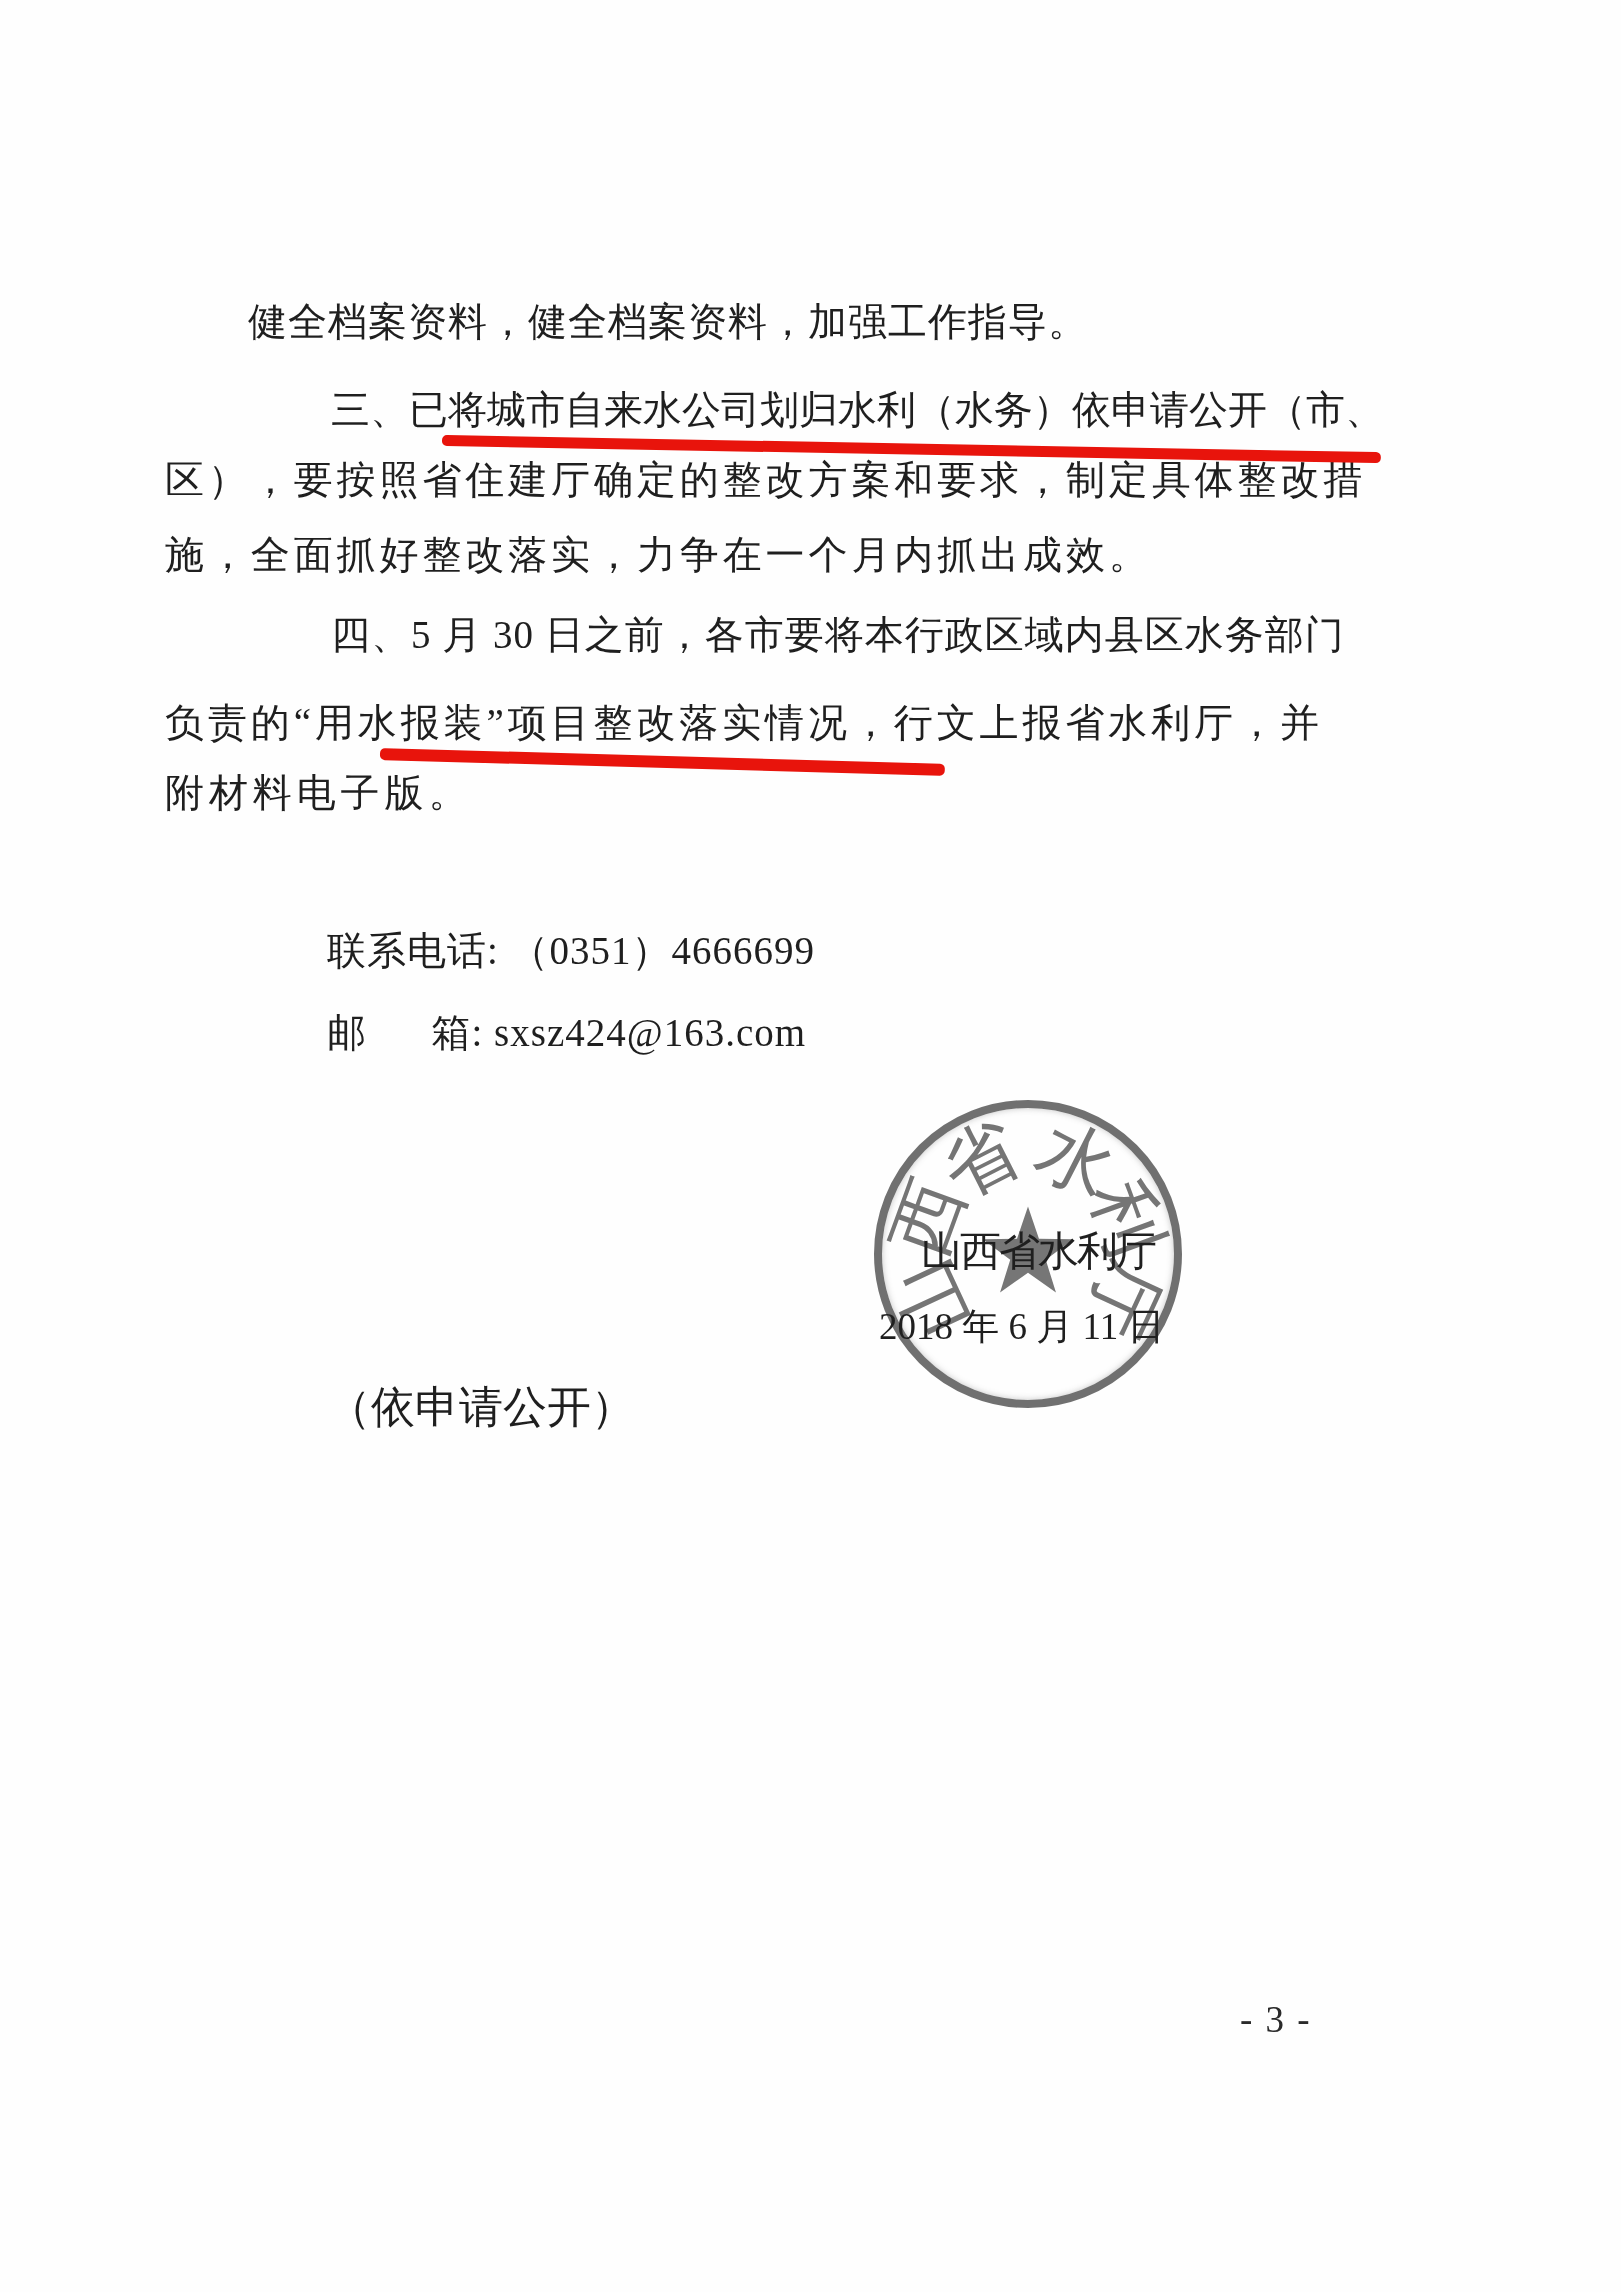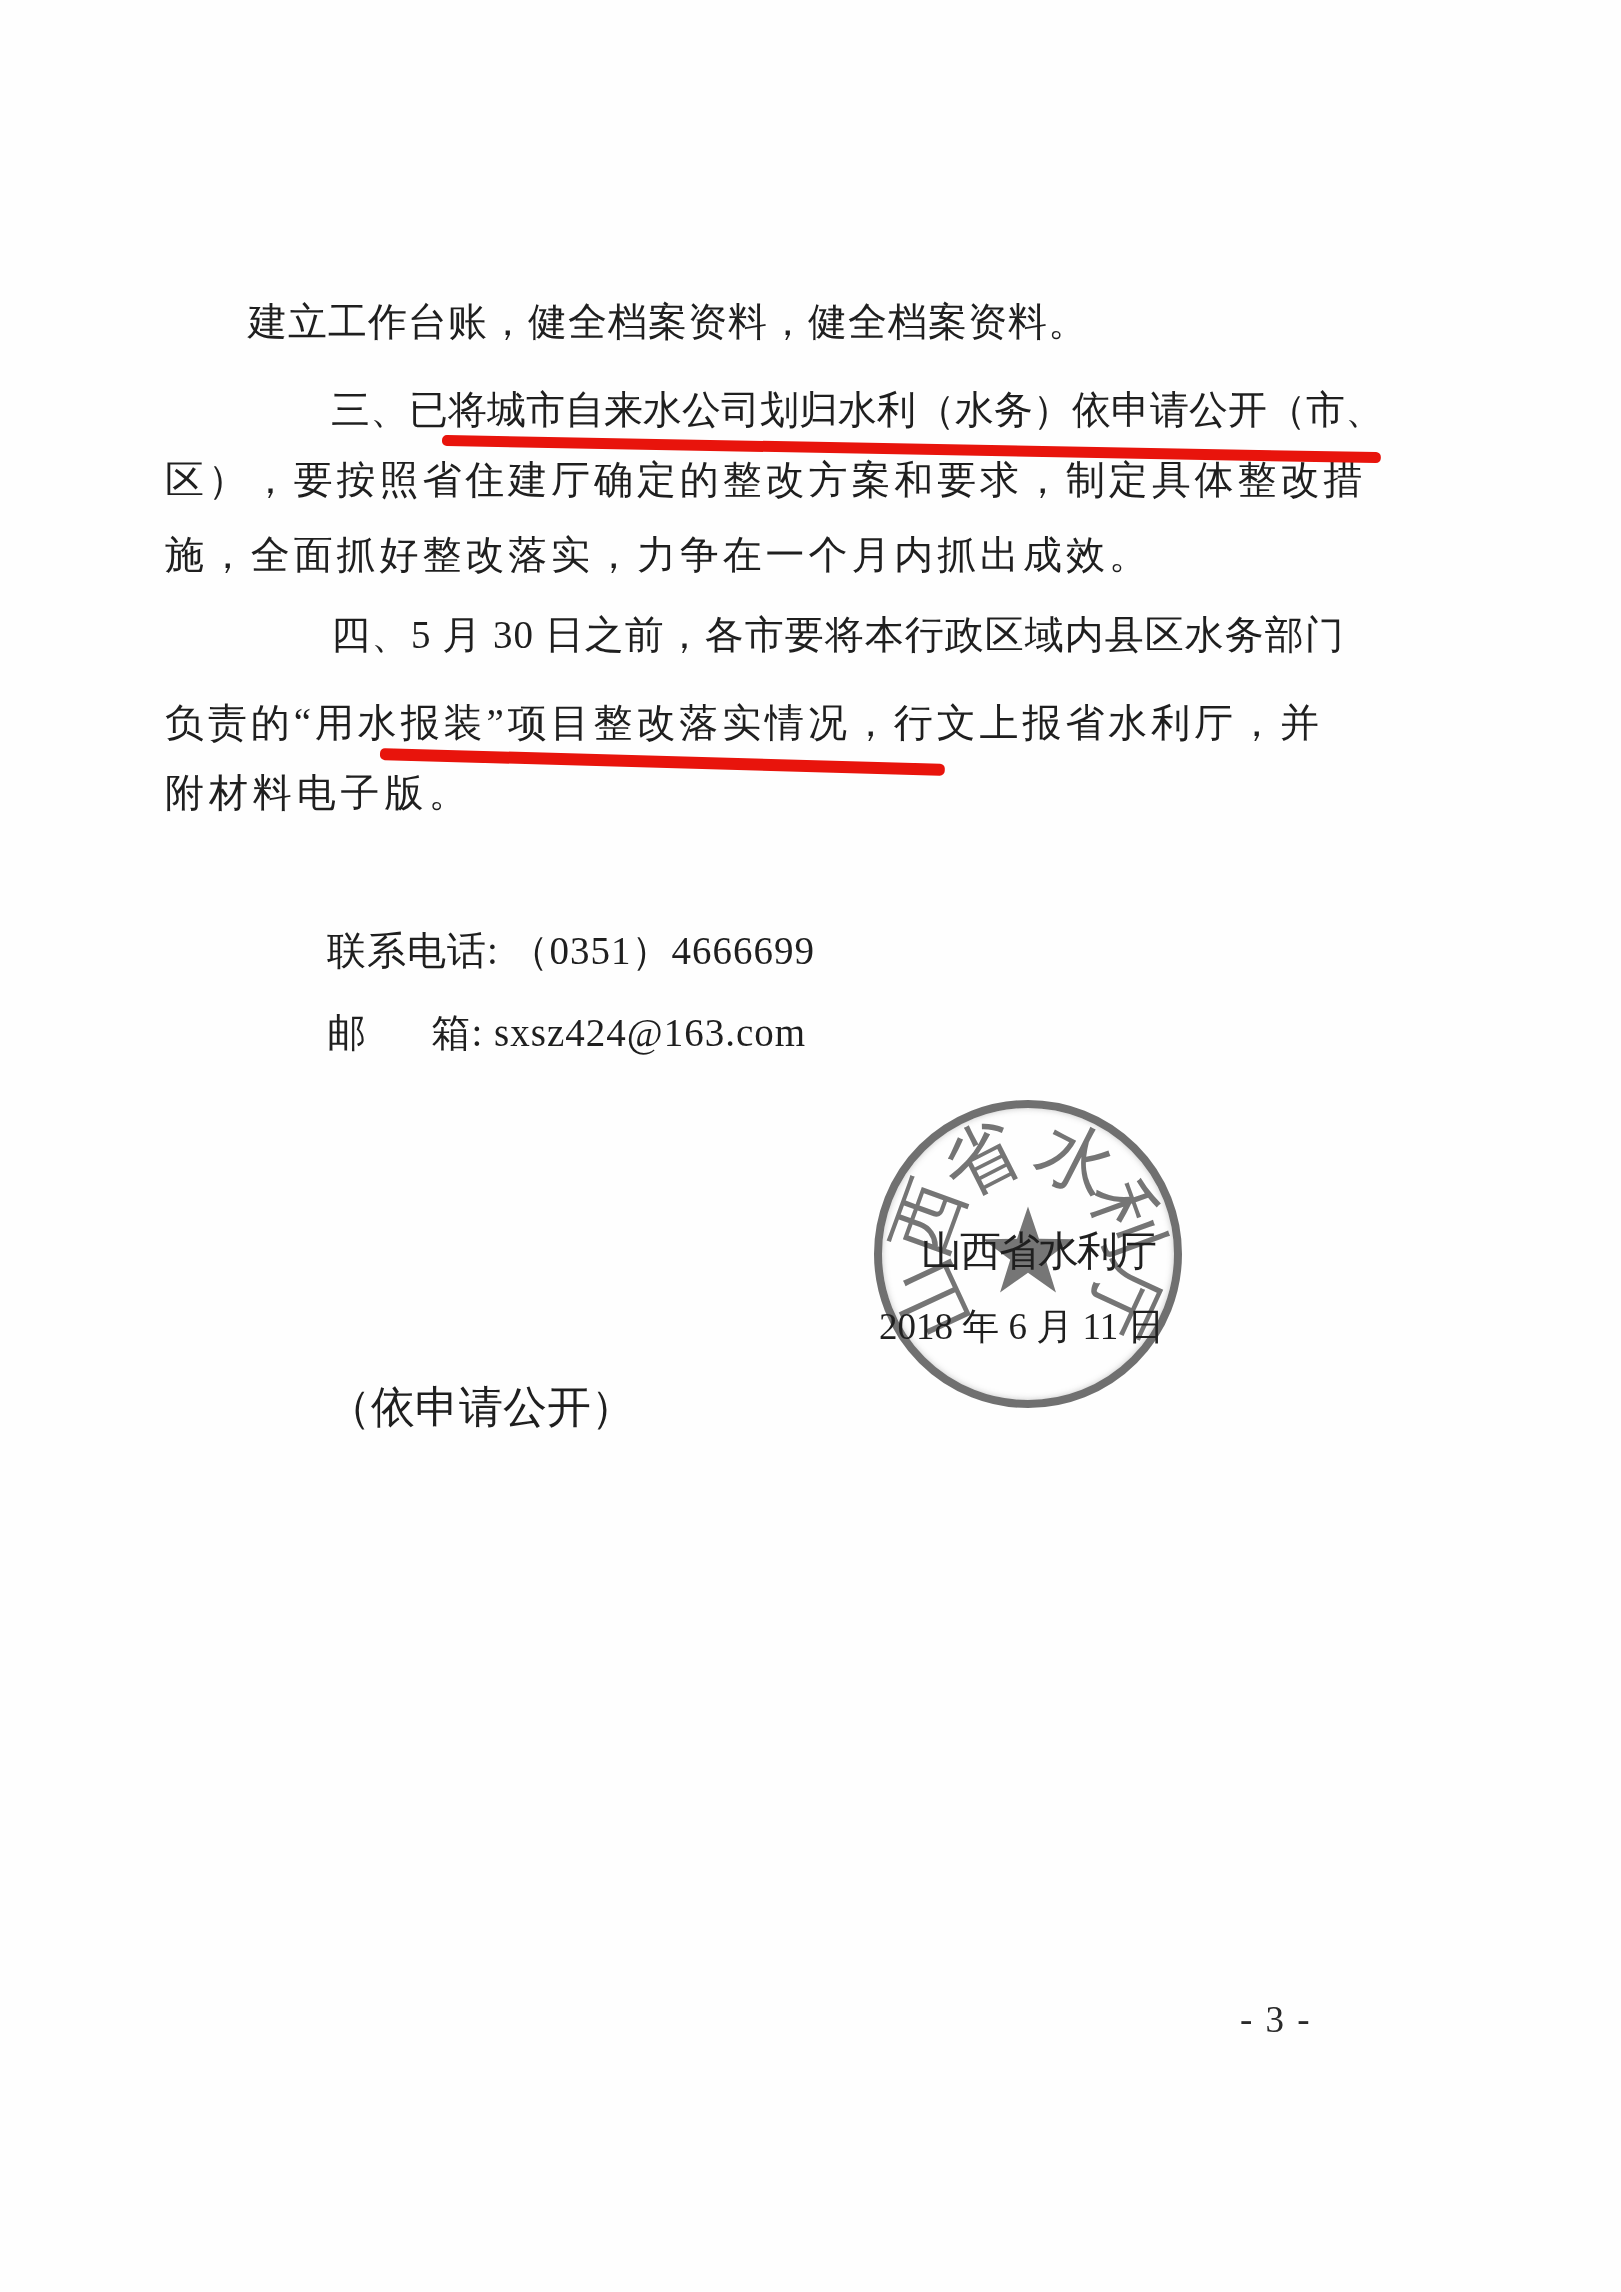--- a/index.html
+++ b/index.html
@@ -74,21 +74,21 @@
     margin:-51px 0 0 -51px;
     z-index:1;
     opacity:0.82;
   }
 </style>
 </head>
 <body>
 
 <div class="page">
 
-  <div class="tline" id="line1">建立工作台账，健全档案资料，健全档案资料。</div>
+  <div class="tline" id="line1">健全档案资料，健全档案资料，加强工作指导。</div>
   <div class="tline" id="line2">三、已将城市自来水公司划归水利（水务）依申请公开（市、</div>
   <div class="tline" id="line3">区），要按照省住建厅确定的整改方案和要求，制定具体整改措</div>
   <div class="tline" id="line4">施，全面抓好整改落实，力争在一个月内抓出成效。</div>
   <div class="tline" id="line5">四、5 月 30 日之前，各市要将本行政区域内县区水务部门</div>
   <div class="tline" id="line6">负责的“用水报装”项目整改落实情况，行文上报省水利厅，并</div>
   <div class="tline" id="line7">附材料电子版。</div>
 
   <div class="red-underline" id="underline-1"></div>
   <div class="red-underline" id="underline-2"></div>
 

